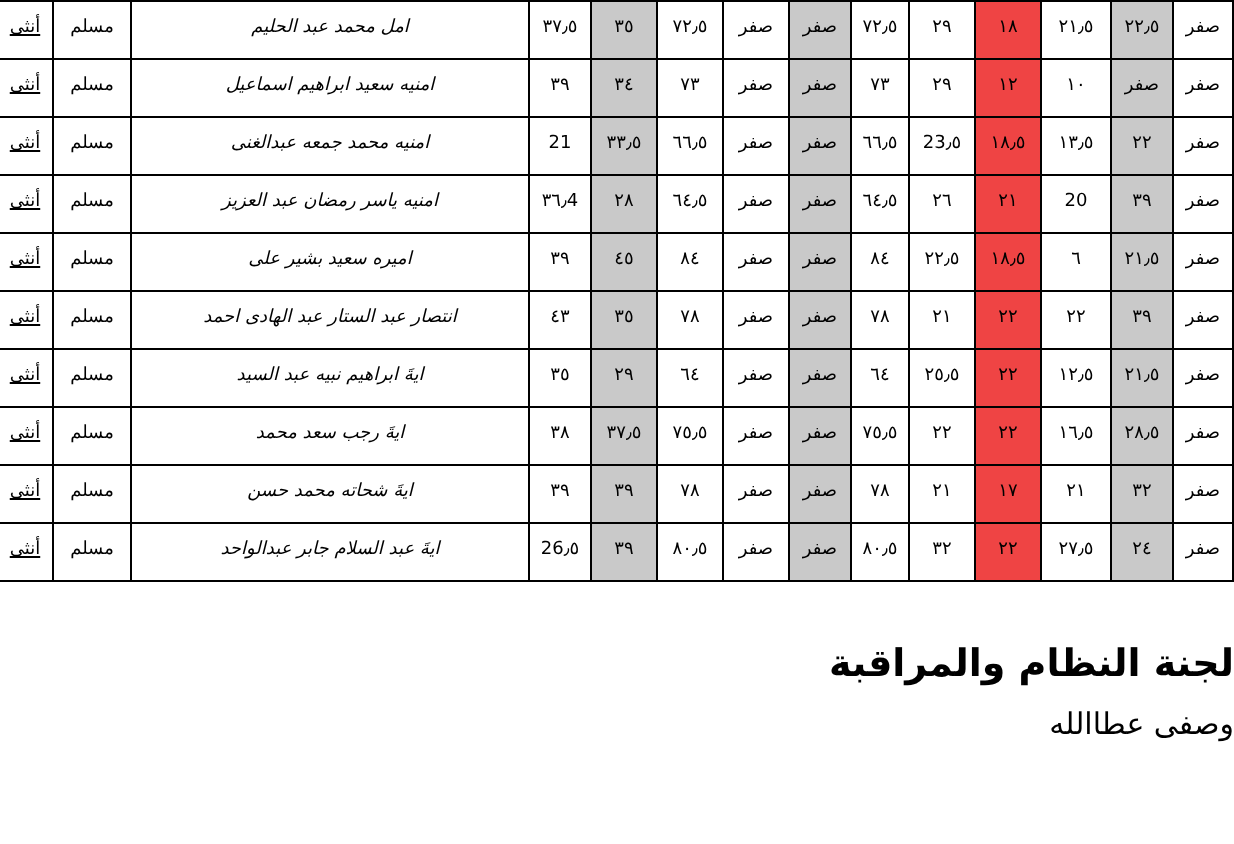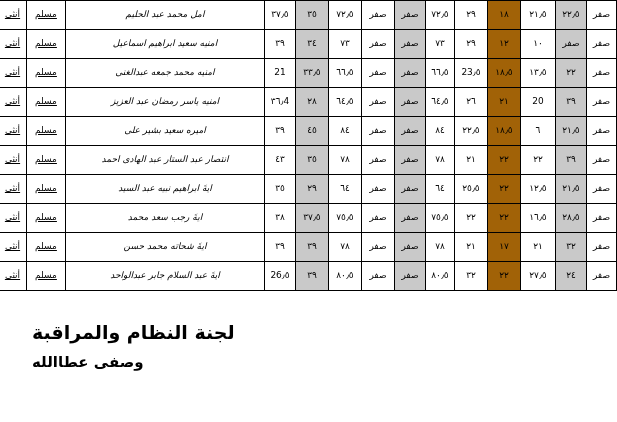--- a/index.html
+++ b/index.html
@@ -32,49 +32,48 @@
     font-size: 9px;
     line-height: 1.1;
     text-align: center;
     vertical-align: middle;
     height: 28px;
     padding: 0 1px;
     white-space: nowrap;
     overflow: hidden;
   }
   td.gender      { width: 25px; text-decoration: underline; }
-  td.relig       { width: 36px; text-decoration: underline; }
+  td.relig       { width: 36px; }
   td.name        { width: 196px; text-align: center; font-size: 11px; font-style: italic; }
   td.c1          { width: 28px; }
   td.c2          { width: 30px; background: #c9c9c9; }
   td.c3          { width: 30px; }
   td.c4          { width: 30px; }
   td.c5          { width: 28px; background: #c9c9c9; }
   td.c6          { width: 26px; }
   td.c7          { width: 30px; }
-  td.c8          { width: 30px; background: #a16207; }
+  td.c8          { width: 30px; background: #ef4444; }
   td.c9          { width: 32px; }
   td.c10         { width: 28px; background: #c9c9c9; }
   td.c11         { width: 27px; }
 
   .footer {
     margin-top: 30px;
-    text-align: left;
+    text-align: right;
     direction: rtl;
-    margin-left: 32px;
   }
   .footer .title {
     font-size: 19px;
     font-weight: bold;
     letter-spacing: 0;
     margin-bottom: 10px;
   }
   .footer .signer {
     font-size: 15px;
-    font-weight: bold;
+    font-weight: normal;
   }
 </style>
 </head>
 <body>
 
 <div class="page">
 
   <table class="grades">
     <tbody>
 

